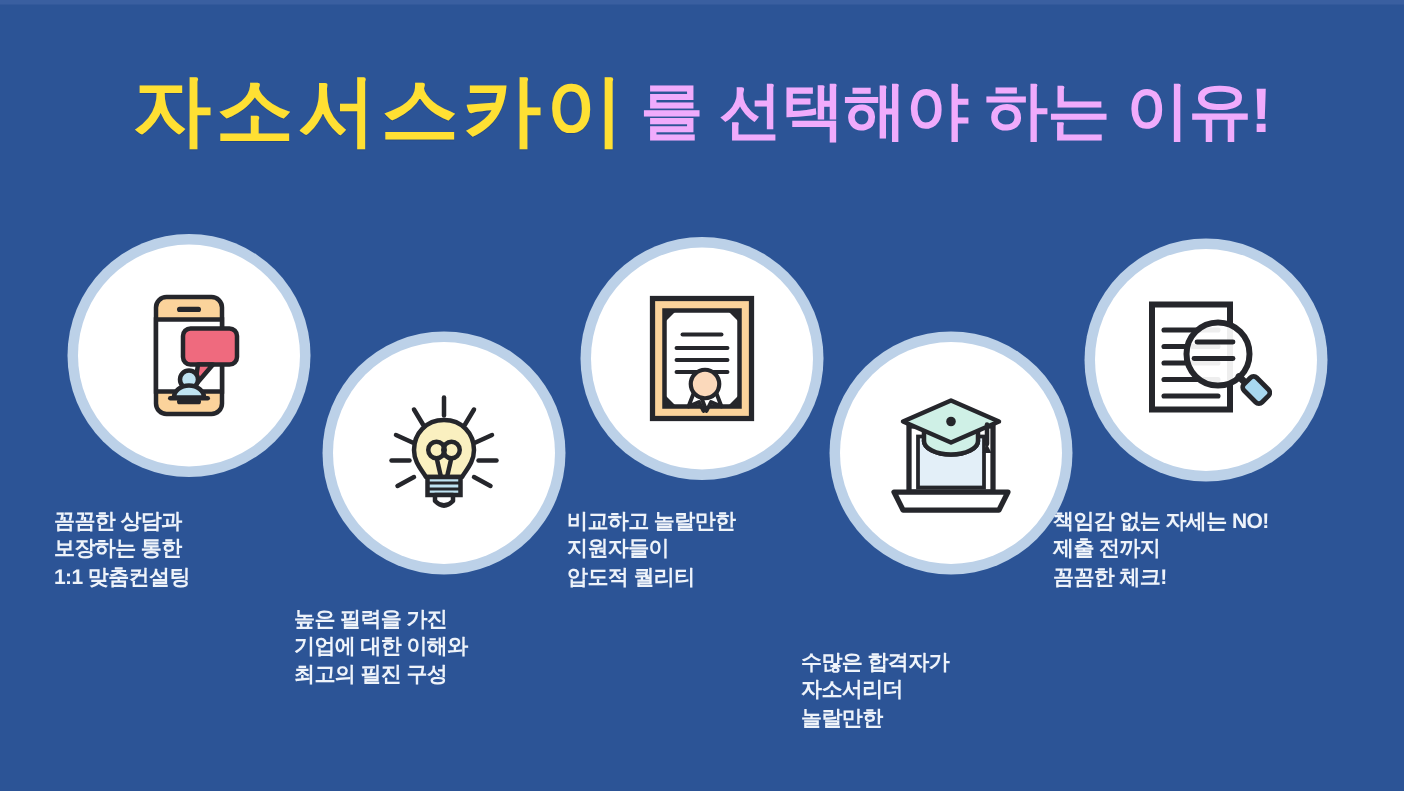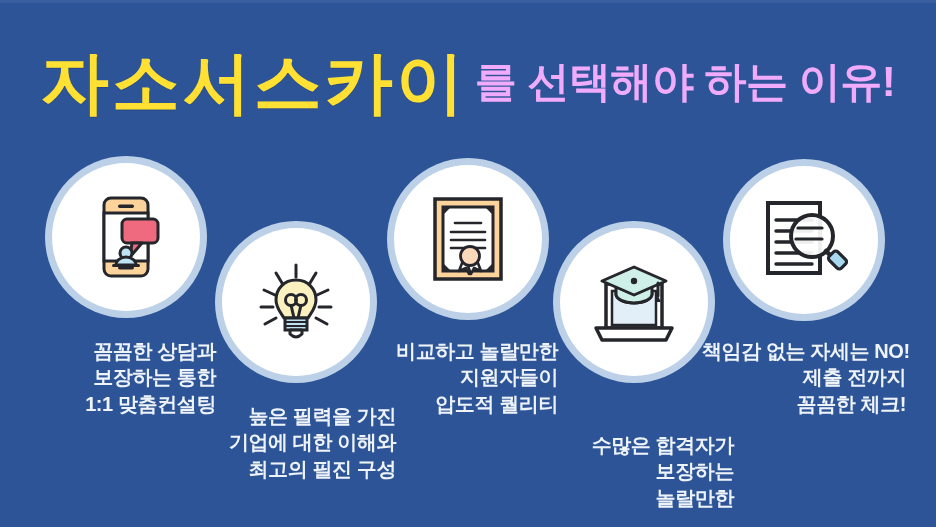--- a/index.html
+++ b/index.html
@@ -37,21 +37,21 @@
     top: 48px;
     left: 0;
     width: 936px;
     text-align: center;
     white-space: nowrap;
     line-height: 1;
   }
   .hl-brand {
     display: inline-block;
     color: #FFE033;
-    font-size: 68px;
+    font-size: 52px;
     font-weight: bold;
     letter-spacing: 3px;
     vertical-align: middle;
     text-shadow: 0 1px 0 rgba(0,0,0,0.12);
   }
   .hl-rest {
     display: inline-block;
     color: #f0abfc;
     font-size: 42px;
     font-weight: bold;
@@ -68,23 +68,23 @@
     position: absolute;
     border-radius: 50%;
     background: #FFFFFF;
     box-shadow: 0 0 0 7px rgba(214,231,247,0.85);
     display: flex;
     align-items: center;
     justify-content: center;
   }
   .caption {
     position: absolute;
-    text-align: right;
+    text-align: left;
     color: #EEF3FA;
-    font-size: 20px;
+    font-size: 14px;
     font-weight: bold;
     line-height: 1.32;
     letter-spacing: -0.4px;
     white-space: nowrap;
   }
   .caption span { display: block; }
 
   
   #feature-1 .bubble { left: 52px;  top: 163px; width: 148px; height: 148px; }
   #feature-1 .caption{ left: 36px;  top: 338px; width: 180px; }
@@ -211,21 +211,21 @@
           <path d="M28 26 v8 a18 9 0 0 0 36 0 v-8 Z" fill="#CFF0E6" stroke="#25262B" stroke-width="3" stroke-linejoin="round"></path>
           <path d="M46 7 L78 21 L46 35 L14 21 Z" fill="#CFF0E6" stroke="#25262B" stroke-width="3" stroke-linejoin="round"></path>
           <circle cx="46" cy="21" r="3.2" fill="#25262B"></circle>
           <path d="M70 23 L70 36" stroke="#25262B" stroke-width="3" stroke-linecap="round"></path>
           <path d="M70 36 l-3 6 l6 0 Z" fill="#25262B"></path>
         </svg>
       </span>
     </div>
     <div class="caption">
       <span>수많은 합격자가</span>
-      <span>보장하는</span>
+      <span>자소서리더</span>
       <span>놀랄만한</span>
     </div>
   </div>
 
   <div class="feature" id="feature-5">
     <div class="bubble">
       <span>
         <svg class="icon-svg" width="88" height="84" viewBox="0 0 88 84">
           <rect x="8" y="5" width="52" height="70" fill="#FFFFFF" stroke="#25262B" stroke-width="4"></rect>
           <g stroke="#25262B" stroke-width="3.4" stroke-linecap="round">

